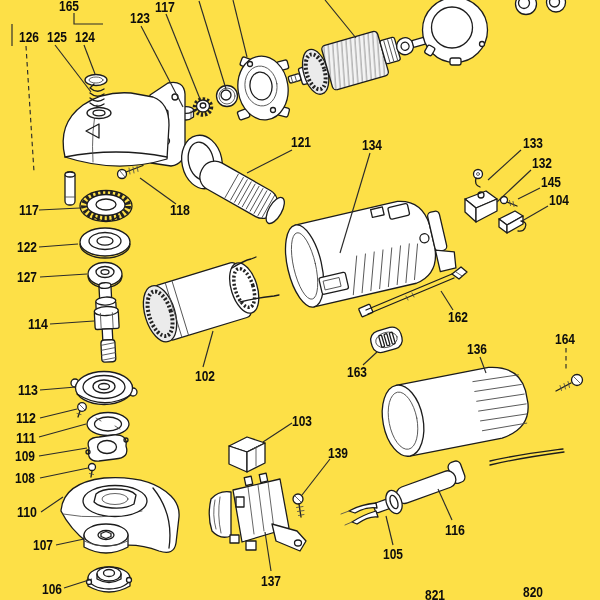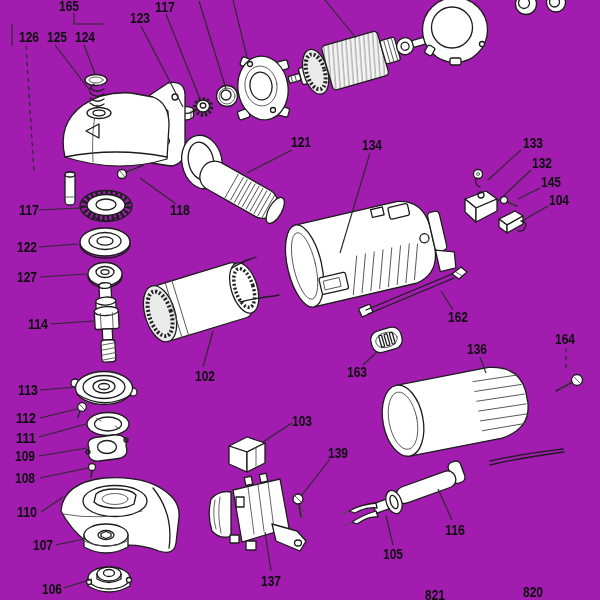--- a/index.html
+++ b/index.html
@@ -1,16 +1,16 @@
 <!DOCTYPE html>
 <html><head>
 <meta charset="utf-8">
 <style>
   html,body{margin:0;padding:0;background:#fff;}
-  .stage{position:relative;width:600px;height:600px;background:#a21caf;overflow:hidden;
+  .stage{position:relative;width:600px;height:600px;background:#fde047;overflow:hidden;
          font-family:"Liberation Sans",sans-serif;}
   svg{display:block;}
   .w{fill:#ffffff;stroke:#1c1c1c;stroke-width:1.3;stroke-linejoin:round;stroke-linecap:round;}
   .g{fill:#ebebeb;stroke:#1c1c1c;stroke-width:1.3;stroke-linejoin:round;}
   .n{fill:none;stroke:#1c1c1c;stroke-width:1.3;stroke-linejoin:round;stroke-linecap:round;}
   .t{fill:none;stroke:#4a4a4a;stroke-width:0.85;stroke-linecap:round;}
   .teeth{fill:none;stroke:#222222;}
   .part-label{font-family:"Liberation Sans",sans-serif;font-weight:bold;font-size:15.5px;fill:#0d0d0d;}
   .leader{fill:none;stroke:#2b2b2b;stroke-width:1.15;}
   .leader.dashed{stroke-dasharray:4.5 3.5;}

